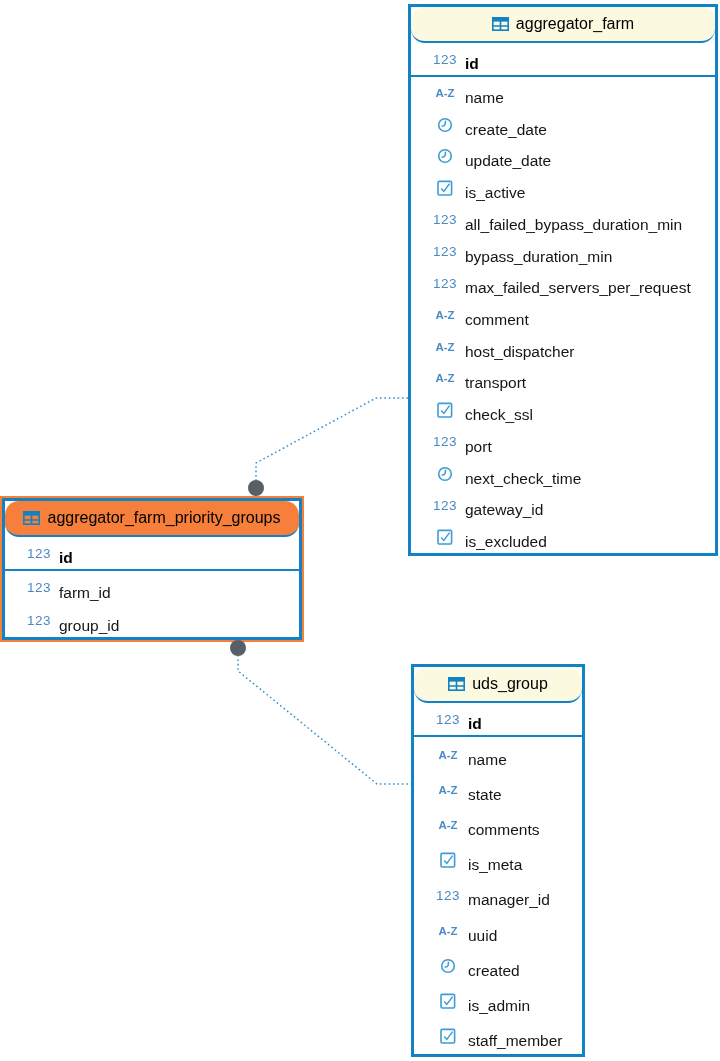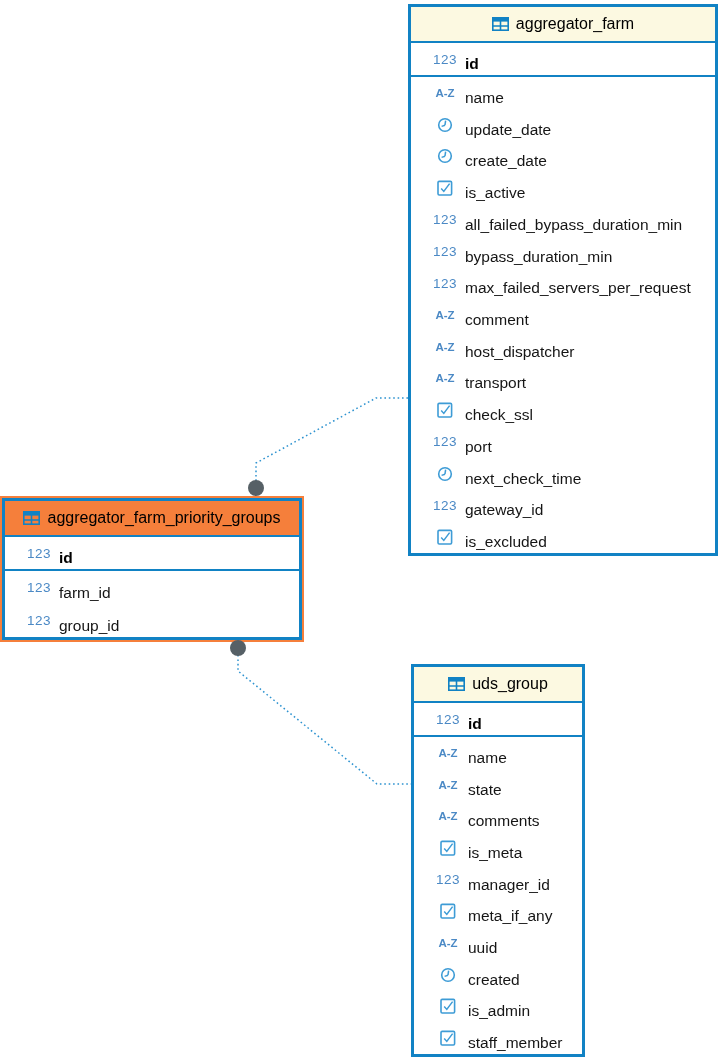--- a/index.html
+++ b/index.html
@@ -18,21 +18,21 @@
     font-family:"Liberation Sans",sans-serif;overflow:hidden;
   }
   .erd-table{
     position:absolute;background:#ffffff;border:3px solid var(--blue);
     box-sizing:border-box;display:flex;flex-direction:column;
   }
   .erd-table.selected{outline:2px solid var(--orange);}
   .t-header{
     flex:none;height:34px;display:flex;align-items:center;justify-content:center;
     gap:7px;border-bottom:2px solid var(--blue);
-    font-size:16px;color:#000;background:var(--cream);white-space:nowrap;overflow:hidden;
+    font-size:16px;color:#000;background:var(--cream);white-space:nowrap;overflow:hidden;border-radius:14px;
   }
   .erd-table.selected .t-header{background:var(--orange);}
   .t-pk{flex:none;border-bottom:2px solid var(--blue);display:flex;flex-direction:column;}
   .t-cols{flex:1;display:flex;flex-direction:column;}
   .row{
     display:flex;align-items:center;gap:6px;padding-left:20px;
     white-space:nowrap;overflow:hidden;
   }
   .t-pk .row{height:32px;flex:none;}
   .t-cols .row{flex:1;}
@@ -77,31 +77,31 @@
           <span class="cname">name</span>
         </div>
         <div class="row">
           <span class="ticon">
             <svg width="16" height="16" viewBox="0 0 16 16">
               <circle cx="8" cy="8" r="6.3" fill="none" stroke="#3E9CD6" stroke-width="1.6"></circle>
               <line x1="8" y1="8.2" x2="8.6" y2="3.6" stroke="#3E9CD6" stroke-width="1.5"></line>
               <line x1="8" y1="8.2" x2="4.6" y2="9.4" stroke="#3E9CD6" stroke-width="1.5"></line>
             </svg>
           </span>
-          <span class="cname">update_date</span>
+          <span class="cname">create_date</span>
         </div>
         <div class="row">
           <span class="ticon">
             <svg width="16" height="16" viewBox="0 0 16 16">
               <circle cx="8" cy="8" r="6.3" fill="none" stroke="#3E9CD6" stroke-width="1.6"></circle>
               <line x1="8" y1="8.2" x2="8.6" y2="3.6" stroke="#3E9CD6" stroke-width="1.5"></line>
               <line x1="8" y1="8.2" x2="4.6" y2="9.4" stroke="#3E9CD6" stroke-width="1.5"></line>
             </svg>
           </span>
-          <span class="cname">create_date</span>
+          <span class="cname">update_date</span>
         </div>
         <div class="row">
           <span class="ticon">
             <svg width="16" height="16" viewBox="0 0 16 16">
               <rect x="1" y="1.4" width="13.6" height="13.6" rx="1.2" fill="none" stroke="#3E9CD6" stroke-width="1.6"></rect>
               <path d="M4.2 8.6 L6.8 11.4 L12.6 3.6" fill="none" stroke="#3E9CD6" stroke-width="1.5"></path>
             </svg>
           </span>
           <span class="cname">is_active</span>
         </div>
@@ -269,29 +269,20 @@
           <span class="cname">is_meta</span>
         </div>
         <div class="row">
           <span class="ticon">
             <span class="t123">123</span>
           </span>
           <span class="cname">manager_id</span>
         </div>
         <div class="row">
           <span class="ticon">
-            <svg width="16" height="16" viewBox="0 0 16 16">
-              <rect x="1" y="1.4" width="13.6" height="13.6" rx="1.2" fill="none" stroke="#3E9CD6" stroke-width="1.6"></rect>
-              <path d="M4.2 8.6 L6.8 11.4 L12.6 3.6" fill="none" stroke="#3E9CD6" stroke-width="1.5"></path>
-            </svg>
-          </span>
-          <span class="cname">meta_if_any</span>
-        </div>
-        <div class="row">
-          <span class="ticon">
             <span class="taz">A-Z</span>
           </span>
           <span class="cname">uuid</span>
         </div>
         <div class="row">
           <span class="ticon">
             <svg width="16" height="16" viewBox="0 0 16 16">
               <circle cx="8" cy="8" r="6.3" fill="none" stroke="#3E9CD6" stroke-width="1.6"></circle>
               <line x1="8" y1="8.2" x2="8.6" y2="3.6" stroke="#3E9CD6" stroke-width="1.5"></line>
               <line x1="8" y1="8.2" x2="4.6" y2="9.4" stroke="#3E9CD6" stroke-width="1.5"></line>

